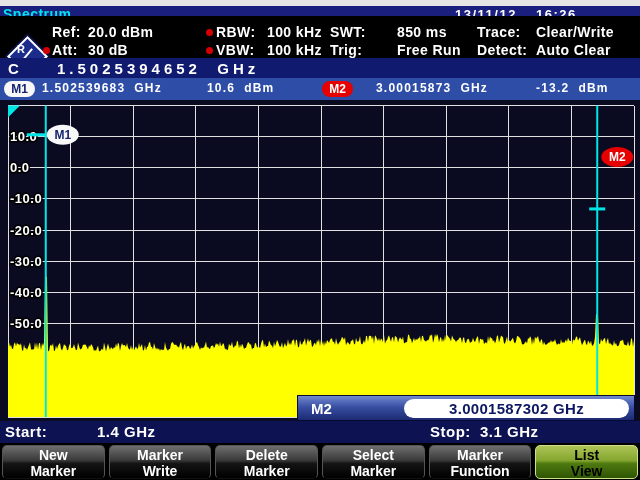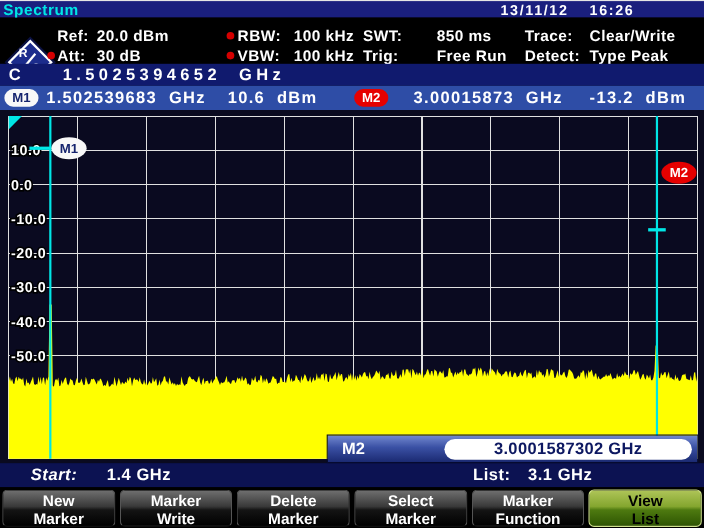--- a/index.html
+++ b/index.html
@@ -1,39 +1,39 @@
 <!DOCTYPE html>
 <html><head>
 <meta charset="utf-8">
 <style>
   html,body{margin:0;padding:0;background:#222;}
   .screen{position:relative;width:640px;height:480px;background:#000;overflow:hidden;
           font-family:"Liberation Sans",sans-serif;font-weight:bold;cursor:default;}
   .abs{position:absolute;}
   
-  .titlebar{position:absolute;top:0;left:0;width:640px;height:16px;background:#1a1f7e;border-top:1px solid #e5e5e5;box-sizing:border-box;}
+  .titlebar{position:absolute;top:0;left:0;width:640px;height:16px;background:#1a1f7e;border-top:6px solid #e5e5e5;box-sizing:border-box;}
   .mode-label{position:absolute;left:3px;top:0px;font-size:14px;color:#00e6e6;letter-spacing:.5px;}
   .datetime{color:#fff;font-size:13px;letter-spacing:1.5px;top:1px;}
   
   .header{position:absolute;top:16px;left:0;width:640px;height:42px;background:#000;}
   .set-label,.set-value{position:absolute;color:#fff;font-size:14px;letter-spacing:.4px;white-space:pre;text-align:right;}
   .dot{position:absolute;width:7px;height:7px;border-radius:50%;background:#d40000;}
   
   .logo{position:absolute;left:13px;top:26px;width:25px;height:25px;transform:rotate(45deg);
         background:#1c2c8c;border:2px solid #fff;box-shadow:0 0 0 2px #0a1040;}
   .logo-r{position:absolute;left:17px;top:27px;color:#fff;font-size:11px;}
   .logo-s{position:absolute;left:29px;top:40px;color:#fff;font-size:11px;}
   .logo-slash{position:absolute;left:26px;top:31px;width:2px;height:16px;background:#fff;transform:rotate(40deg);}
   
   .c-row{position:absolute;top:58px;left:0;width:640px;height:20px;background:#101a6e;}
   .c-letter{position:absolute;left:8px;top:2px;color:#fff;font-size:15px;}
   .c-value{position:absolute;left:57px;top:2px;color:#fff;font-size:15px;letter-spacing:4px;white-space:pre;}
   .m-row{position:absolute;top:78px;left:0;width:640px;height:22px;background:#2e4da6;}
   .m-oval{position:absolute;top:3px;height:16px;border-radius:9px;font-size:12px;text-align:center;line-height:16px;}
-  .m-text{position:absolute;top:3px;color:#fff;font-size:15px;letter-spacing:1.2px;white-space:pre;}
+  .m-text{position:absolute;top:3px;color:#fff;font-size:12px;letter-spacing:1.2px;white-space:pre;}
   
   .plot{position:absolute;top:100px;left:0;width:640px;height:321px;background:#0a0a20;}
   
   .entry-box{position:absolute;left:297px;top:395px;width:338px;height:26px;box-sizing:border-box;
              background:linear-gradient(180deg,#7288cf 0%,#3a50a4 45%,#1b2a72 100%);
              border:1px solid #060a30;z-index:5;}
   .entry-label{position:absolute;left:13px;top:4px;color:#fff;font-size:15px;}
   .entry-pill{position:absolute;right:5px;top:3px;width:225px;height:19px;background:#fff;border-radius:10px;
               color:#0d1861;font-size:15px;text-align:center;line-height:19px;letter-spacing:.3px;box-sizing:border-box;}
   
@@ -80,21 +80,21 @@
     <span class="set-value" style="left:267px;top:26px;">100 kHz</span>
 
     <span class="set-label" style="left:330px;top:8px;">SWT:</span>
     <span class="set-value" style="left:397px;top:8px;">850 ms</span>
     <span class="set-label" style="left:330px;top:26px;">Trig:</span>
     <span class="set-value" style="left:397px;top:26px;">Free Run</span>
 
     <span class="set-label" style="left:477px;top:8px;">Trace:</span>
     <span class="set-value" style="left:536px;top:8px;">Clear/Write</span>
     <span class="set-label" style="left:477px;top:26px;">Detect:</span>
-    <span class="set-value" style="left:536px;top:26px;">Type Peak</span>
+    <span class="set-value" style="left:536px;top:26px;">Auto Clear</span>
   </div>
 
   <div class="c-row">
     <span class="c-letter">C</span>
     <span class="c-value">1.5025394652  GHz</span>
   </div>
 
   <div class="m-row">
     <span class="m-oval" style="left:4px;width:31px;background:#f8f8f8;color:#16246e;">M1</span>
     <span class="m-text" style="left:42px;">1.502539683  GHz</span>
@@ -147,23 +147,23 @@
         <text x="617.2349205764706" y="61" fill="#ffffff" font-size="12" font-weight="bold" text-anchor="middle" font-family="&quot;Liberation Sans&quot;,sans-serif">M2</text>
       </svg>
   </div>
 
   <div class="entry-box">
     <span class="entry-label">M2</span>
     <span class="entry-pill">3.0001587302 GHz</span>
   </div>
 
   <div class="freqbar">
-    <span style="left:28px;font-style:italic;">Start:</span>
+    <span style="left:5px;">Start:</span>
     <span style="left:97px;">1.4 GHz</span>
-    <span style="left:430px;">List:</span>
+    <span style="left:430px;">Stop:</span>
     <span style="left:480px;">3.1 GHz</span>
   </div>
 
   <div class="softkeys">
     <div class="softkey">
       <span>New</span>
         <span>Marker</span>
     </div>
     <div class="softkey">
       <span>Marker</span>
@@ -175,17 +175,17 @@
     </div>
     <div class="softkey">
       <span>Select</span>
         <span>Marker</span>
     </div>
     <div class="softkey">
       <span>Marker</span>
         <span>Function</span>
     </div>
     <div class="softkey active">
-      <span>View</span>
-        <span>List</span>
+      <span>List</span>
+        <span>View</span>
     </div>
   </div>
 </div>
 
 </body></html>

